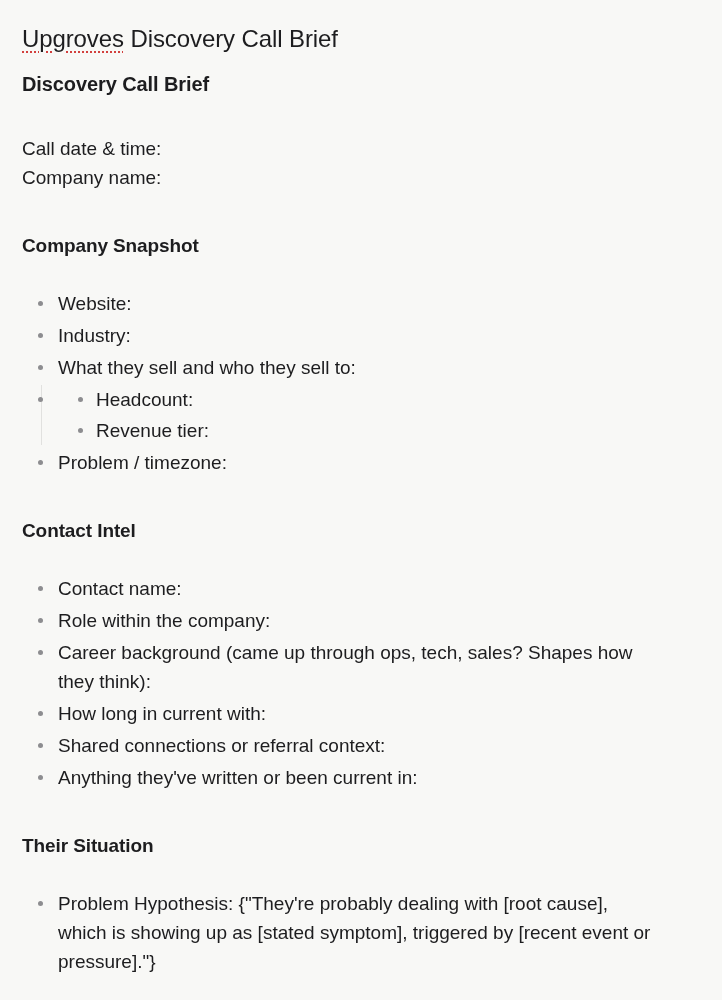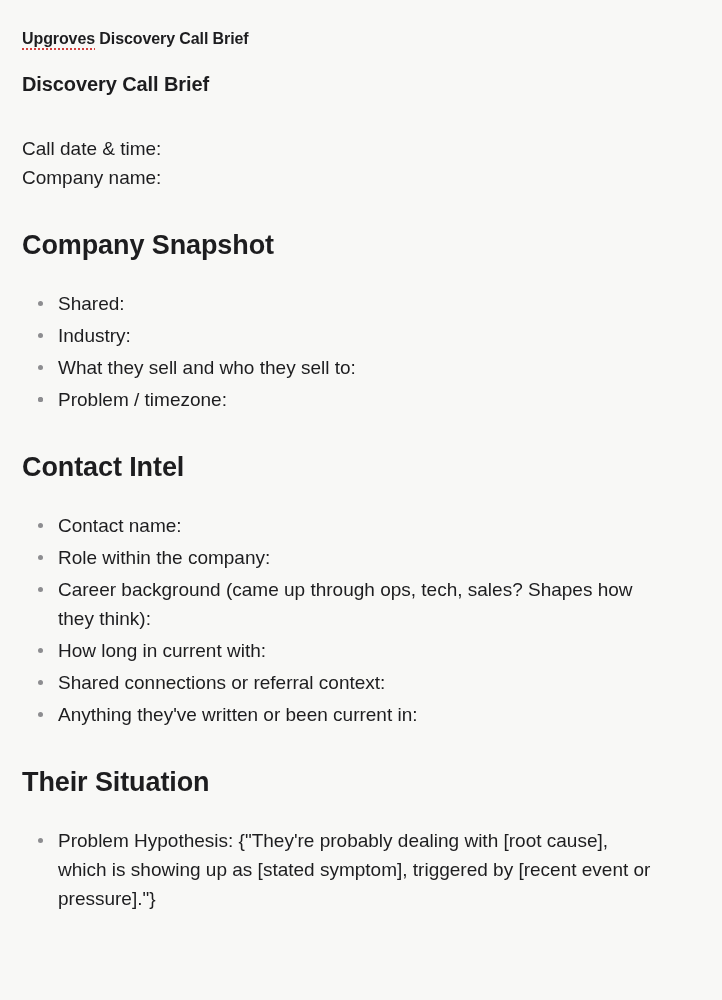--- a/index.html
+++ b/index.html
@@ -15,22 +15,22 @@
     font-family: "Liberation Sans", "DejaVu Sans", sans-serif;
   }
   .page {
     padding: 27px 16px 0 22px;
     box-sizing: border-box;
     width: 722px;
     height: 1000px;
     overflow: hidden;
   }
   .doc-title {
-    font-size: 16px;
-    font-weight: 700;
+    font-size: 24px;
+    font-weight: 400;
     line-height: 24px;
     margin: 0;
     letter-spacing: -0.1px;
   }
   .misspelled {
     text-decoration: underline;
     text-decoration-style: dotted;
     text-decoration-color: #d2403e;
     text-decoration-thickness: 2px;
     text-underline-offset: 4px;
@@ -44,21 +44,21 @@
   }
   .intro {
     margin: 39px 0 0 0;
     font-size: 19px;
     line-height: 29px;
   }
   .intro .line {
     white-space: pre;
   }
   .section-heading {
-    font-size: 27px;
+    font-size: 19px;
     font-weight: 700;
     line-height: 23px;
     margin: 42px 0 0 0;
     letter-spacing: -0.1px;
   }
   ul.bullet-list {
     list-style: none;
     margin: 32px 0 0 0;
     padding: 0;
     font-size: 19px;
@@ -120,29 +120,37 @@
 
   <div class="intro">
     <div class="line">Call date &amp; time:</div>
     <div class="line">Company name:</div>
   </div>
 
   <h3 class="section-heading">Company Snapshot</h3>
 
   <ul class="bullet-list">
     <li>
-      <span class="li-text">Shared:</span>
+      <span class="li-text">Website:</span>
     </li>
     <li>
       <span class="li-text">Industry:</span>
     </li>
     <li>
       <span class="li-text">What they sell and who they sell to:</span>
     </li>
     <li>
+      <ul class="nested-list">
+        <li>
+          <span class="li-text">Headcount:</span>
+        </li>
+        <li>
+          <span class="li-text">Revenue tier:</span>
+        </li>
+      </ul>
     </li>
     <li>
       <span class="li-text">Problem / timezone:</span>
     </li>
   </ul>
 
   <h3 class="section-heading">Contact Intel</h3>
 
   <ul class="bullet-list">
     <li>

